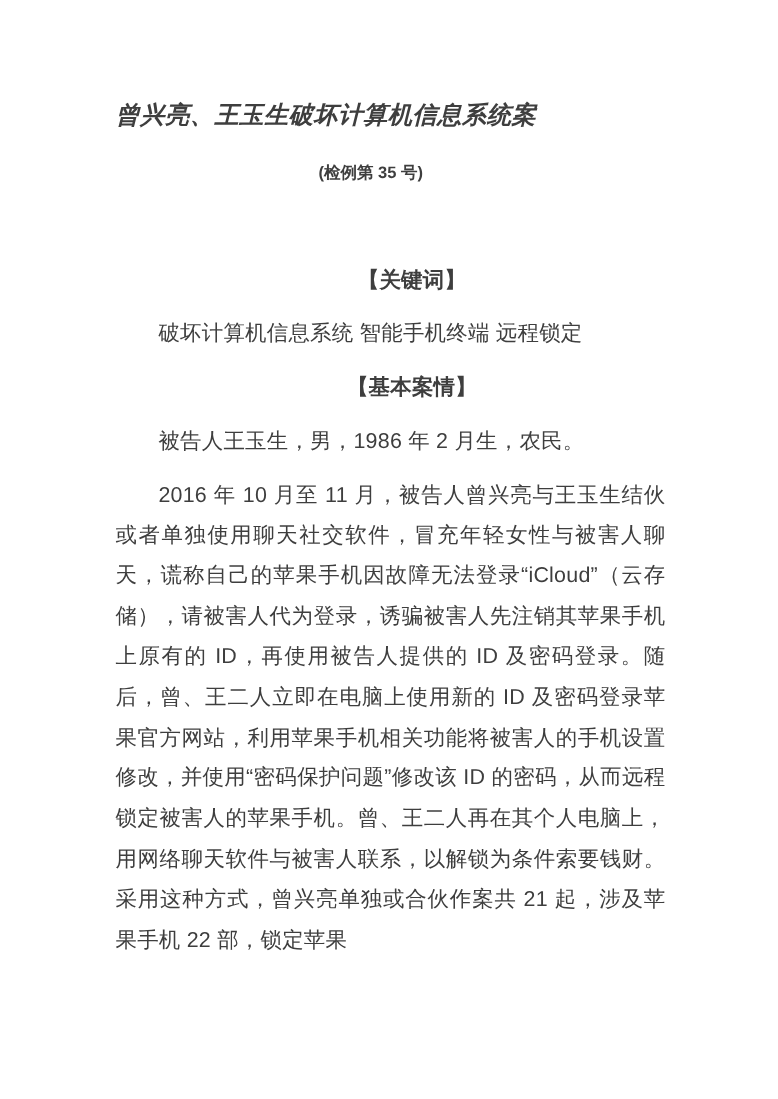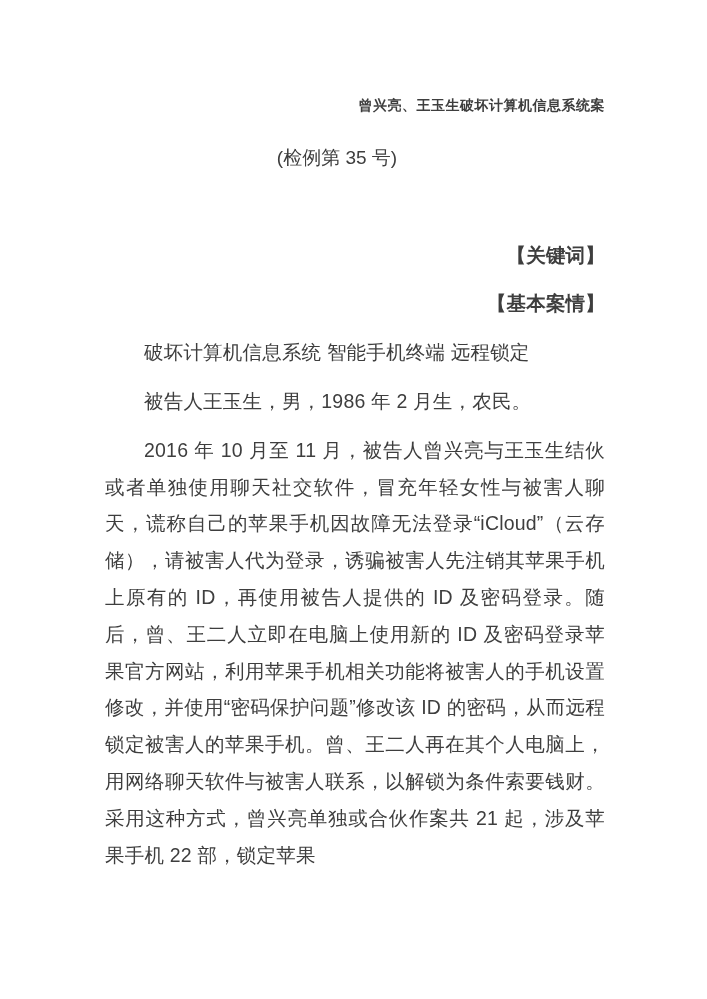--- a/index.html
+++ b/index.html
@@ -15,64 +15,65 @@
     color: #3e3e3e;
   }
   .page {
     box-sizing: border-box;
     width: 707px;
     height: 999px;
     padding: 87px 102px 0 105px;
     background: #ffffff;
   }
   .doc-title {
-    font-size: 14px;
+    font-size: 22px;
     font-weight: 700;
     line-height: 36.8px;
-    text-align: right;
+    text-align: left;
     margin: 0 0 16px 0;
     letter-spacing: 0.5px;
+    font-style: italic;
   }
   .case-number {
-    font-size: 19px;
-    font-weight: 400;
+    font-size: 15px;
+    font-weight: 700;
     line-height: 36.8px;
     text-align: center;
     margin: 0 0 60px 0;
     padding-right: 36px; 
   }
   p.body-par {
     font-size: 19.5px;
     line-height: 36.8px;
     margin: 0 0 12px 0;
     text-indent: 39px;
     text-align: justify;
     letter-spacing: 0.2px;
   }
   p.heading {
     font-weight: 700;
-    text-align: right;
+    text-align: center;
   }
   p.last {
     margin-bottom: 12px;
   }
 </style>
 </head>
 <body>
 
 <div class="page">
 
   <h1 class="doc-title">曾兴亮、王玉生破坏计算机信息系统案</h1>
 
   <h2 class="case-number">(检例第 35 号)</h2>
 
   <p class="body-par heading">【关键词】</p>
 
+  <p class="body-par">破坏计算机信息系统 智能手机终端 远程锁定</p>
+
   <p class="body-par heading">【基本案情】</p>
-
-  <p class="body-par">破坏计算机信息系统 智能手机终端 远程锁定</p>
 
 
   <p class="body-par">被告人王玉生，男，1986 年 2 月生，农民。</p>
 
   <p class="body-par last">2016 年 10 月至 11 月，被告人曾兴亮与王玉生结伙或者单独使用聊天社交软件，冒充年轻女性与被害人聊天，谎称自己的苹果手机因故障无法登录“iCloud”（云存储），请被害人代为登录，诱骗被害人先注销其苹果手机上原有的 ID，再使用被告人提供的 ID 及密码登录。随后，曾、王二人立即在电脑上使用新的 ID 及密码登录苹果官方网站，利用苹果手机相关功能将被害人的手机设置修改，并使用“密码保护问题”修改该 ID 的密码，从而远程锁定被害人的苹果手机。曾、王二人再在其个人电脑上，用网络聊天软件与被害人联系，以解锁为条件索要钱财。采用这种方式，曾兴亮单独或合伙作案共 21 起，涉及苹果手机 22 部，锁定苹果</p>
 
 </div>
 
 </body></html>

